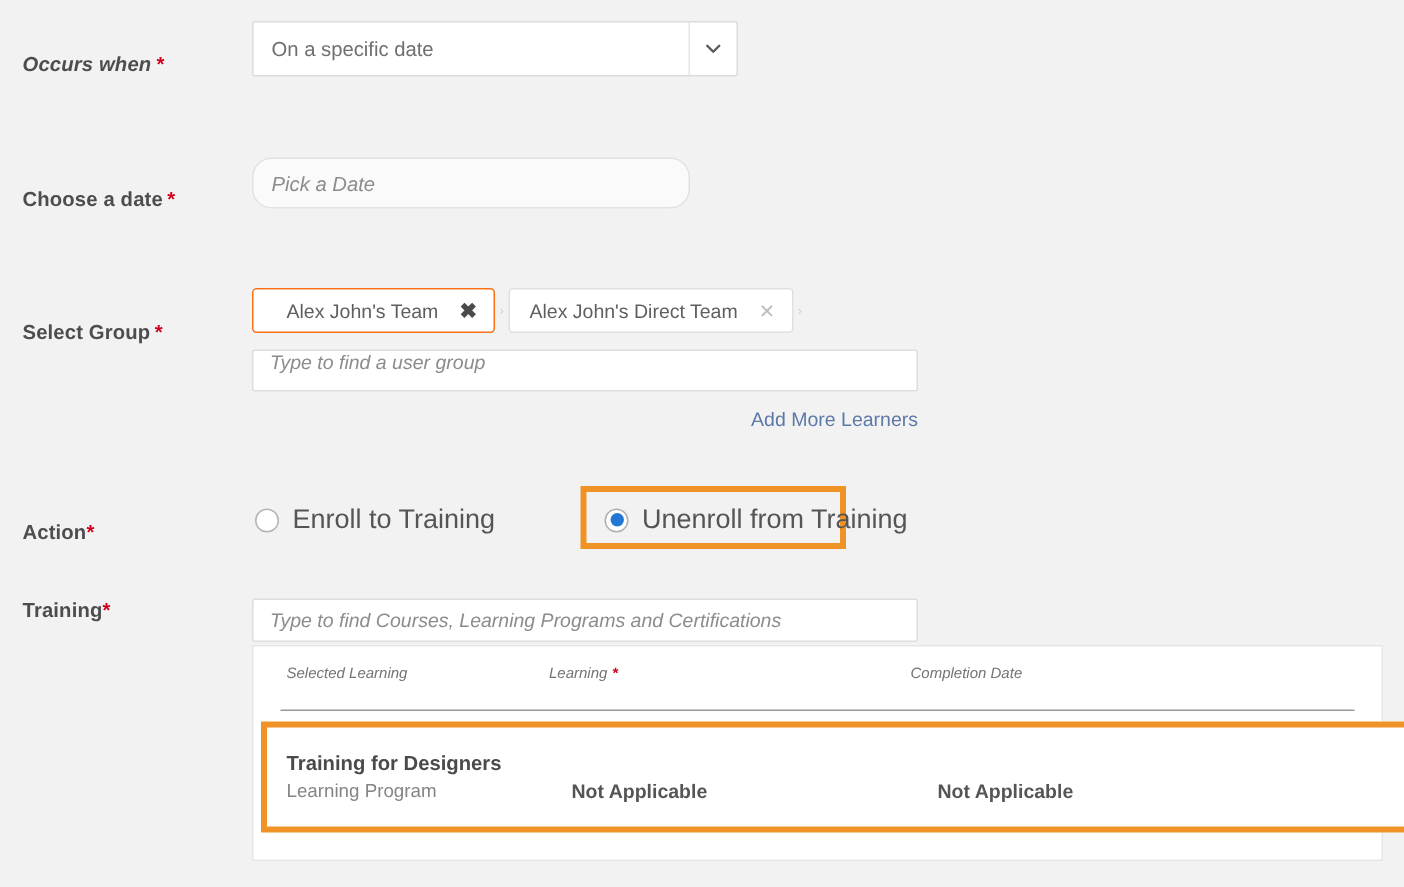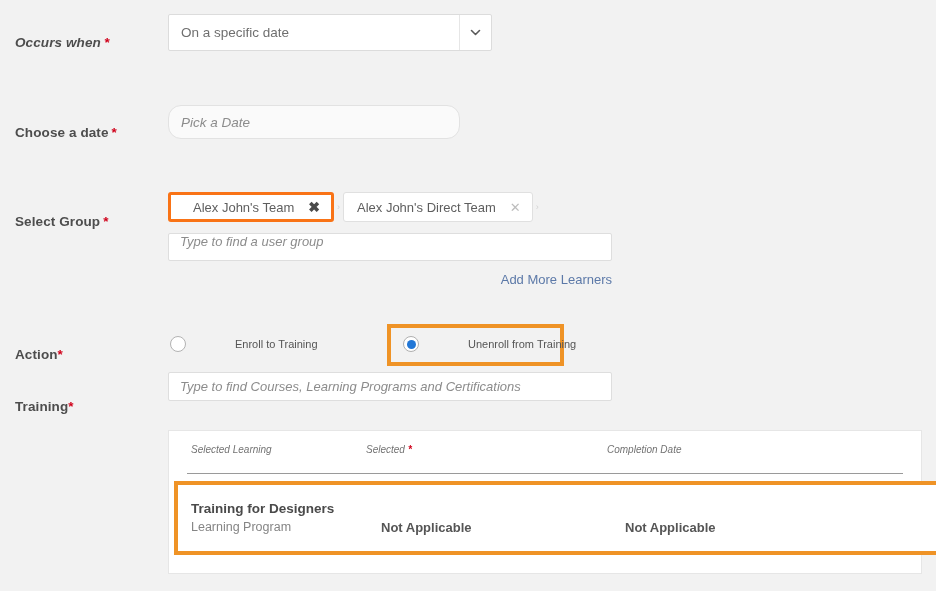--- a/index.html
+++ b/index.html
@@ -100,21 +100,21 @@
     height: 30px;
     box-sizing: border-box;
     display: flex;
     align-items: center;
     background: #ffffff;
     border-radius: 3px;
     padding: 0 11px 0 13px;
     font-size: 13px;
     color: #5e5e5e;
   }
-  .chip.primary { border: 3px solid #f97316; padding-left: 22px; }
+  .chip.primary { border: 1px solid #f97316; padding-left: 22px; }
   .chip.secondary { border: 1px solid #e0e0e0; }
   .chip-x {
     margin-left: 14px;
     font-size: 14px;
     line-height: 1;
     display: inline-block;
   }
   .chip.primary .chip-x { color: #4a4a4a; font-weight: bold; }
   .chip.secondary .chip-x { color: #bdbdbd; font-weight: normal; font-size: 13px; }
   .chip-sep {
@@ -153,23 +153,22 @@
     font-size: 13px;
     color: #5c79a8;
     cursor: pointer;
   }
 
   
   .radio-opt {
     position: absolute;
     display: flex;
     align-items: center;
-    font-size: 11px;
+    font-size: 18px;
     color: #555555;
-    gap: 40px;
   }
   .radio-circle {
     width: 16px;
     height: 16px;
     border-radius: 50%;
     border: 1.5px solid #b3b3b3;
     box-sizing: border-box;
     margin-right: 9px;
     background: #ffffff;
     display: flex;
@@ -189,21 +188,21 @@
     position: absolute;
     border: 4px solid #ef9326;
     box-sizing: border-box;
     background: transparent;
   }
 
   
   .training-input {
     position: absolute;
     left: 168px;
-    top: 372px;
+    top: 399px;
     width: 444px;
     height: 29px;
     background: #ffffff;
     border: 1px solid #dedede;
     border-radius: 2px;
     box-sizing: border-box;
     display: flex;
     align-items: center;
     padding-left: 11px;
     font-size: 13px;
@@ -384,21 +383,21 @@
     <span>Type to find Courses, Learning Programs and Certifications</span>
   </div>
 </div>
 
 <div class="table-card">
   <div class="table-head">
     <div class="th th-sel">
       <span>Selected Learning</span>
     </div>
     <div class="th th-inst">
-      <span>Selected</span><span class="req spaced">*</span>
+      <span>Learning</span><span class="req spaced">*</span>
     </div>
     <div class="th th-comp">
       <span>Completion Date</span>
     </div>
     <div class="head-rule"></div>
   </div>
 
   <div class="row-highlight">
     <div class="row-inner">
       <div class="cell cell-title">Training for Designers</div>

